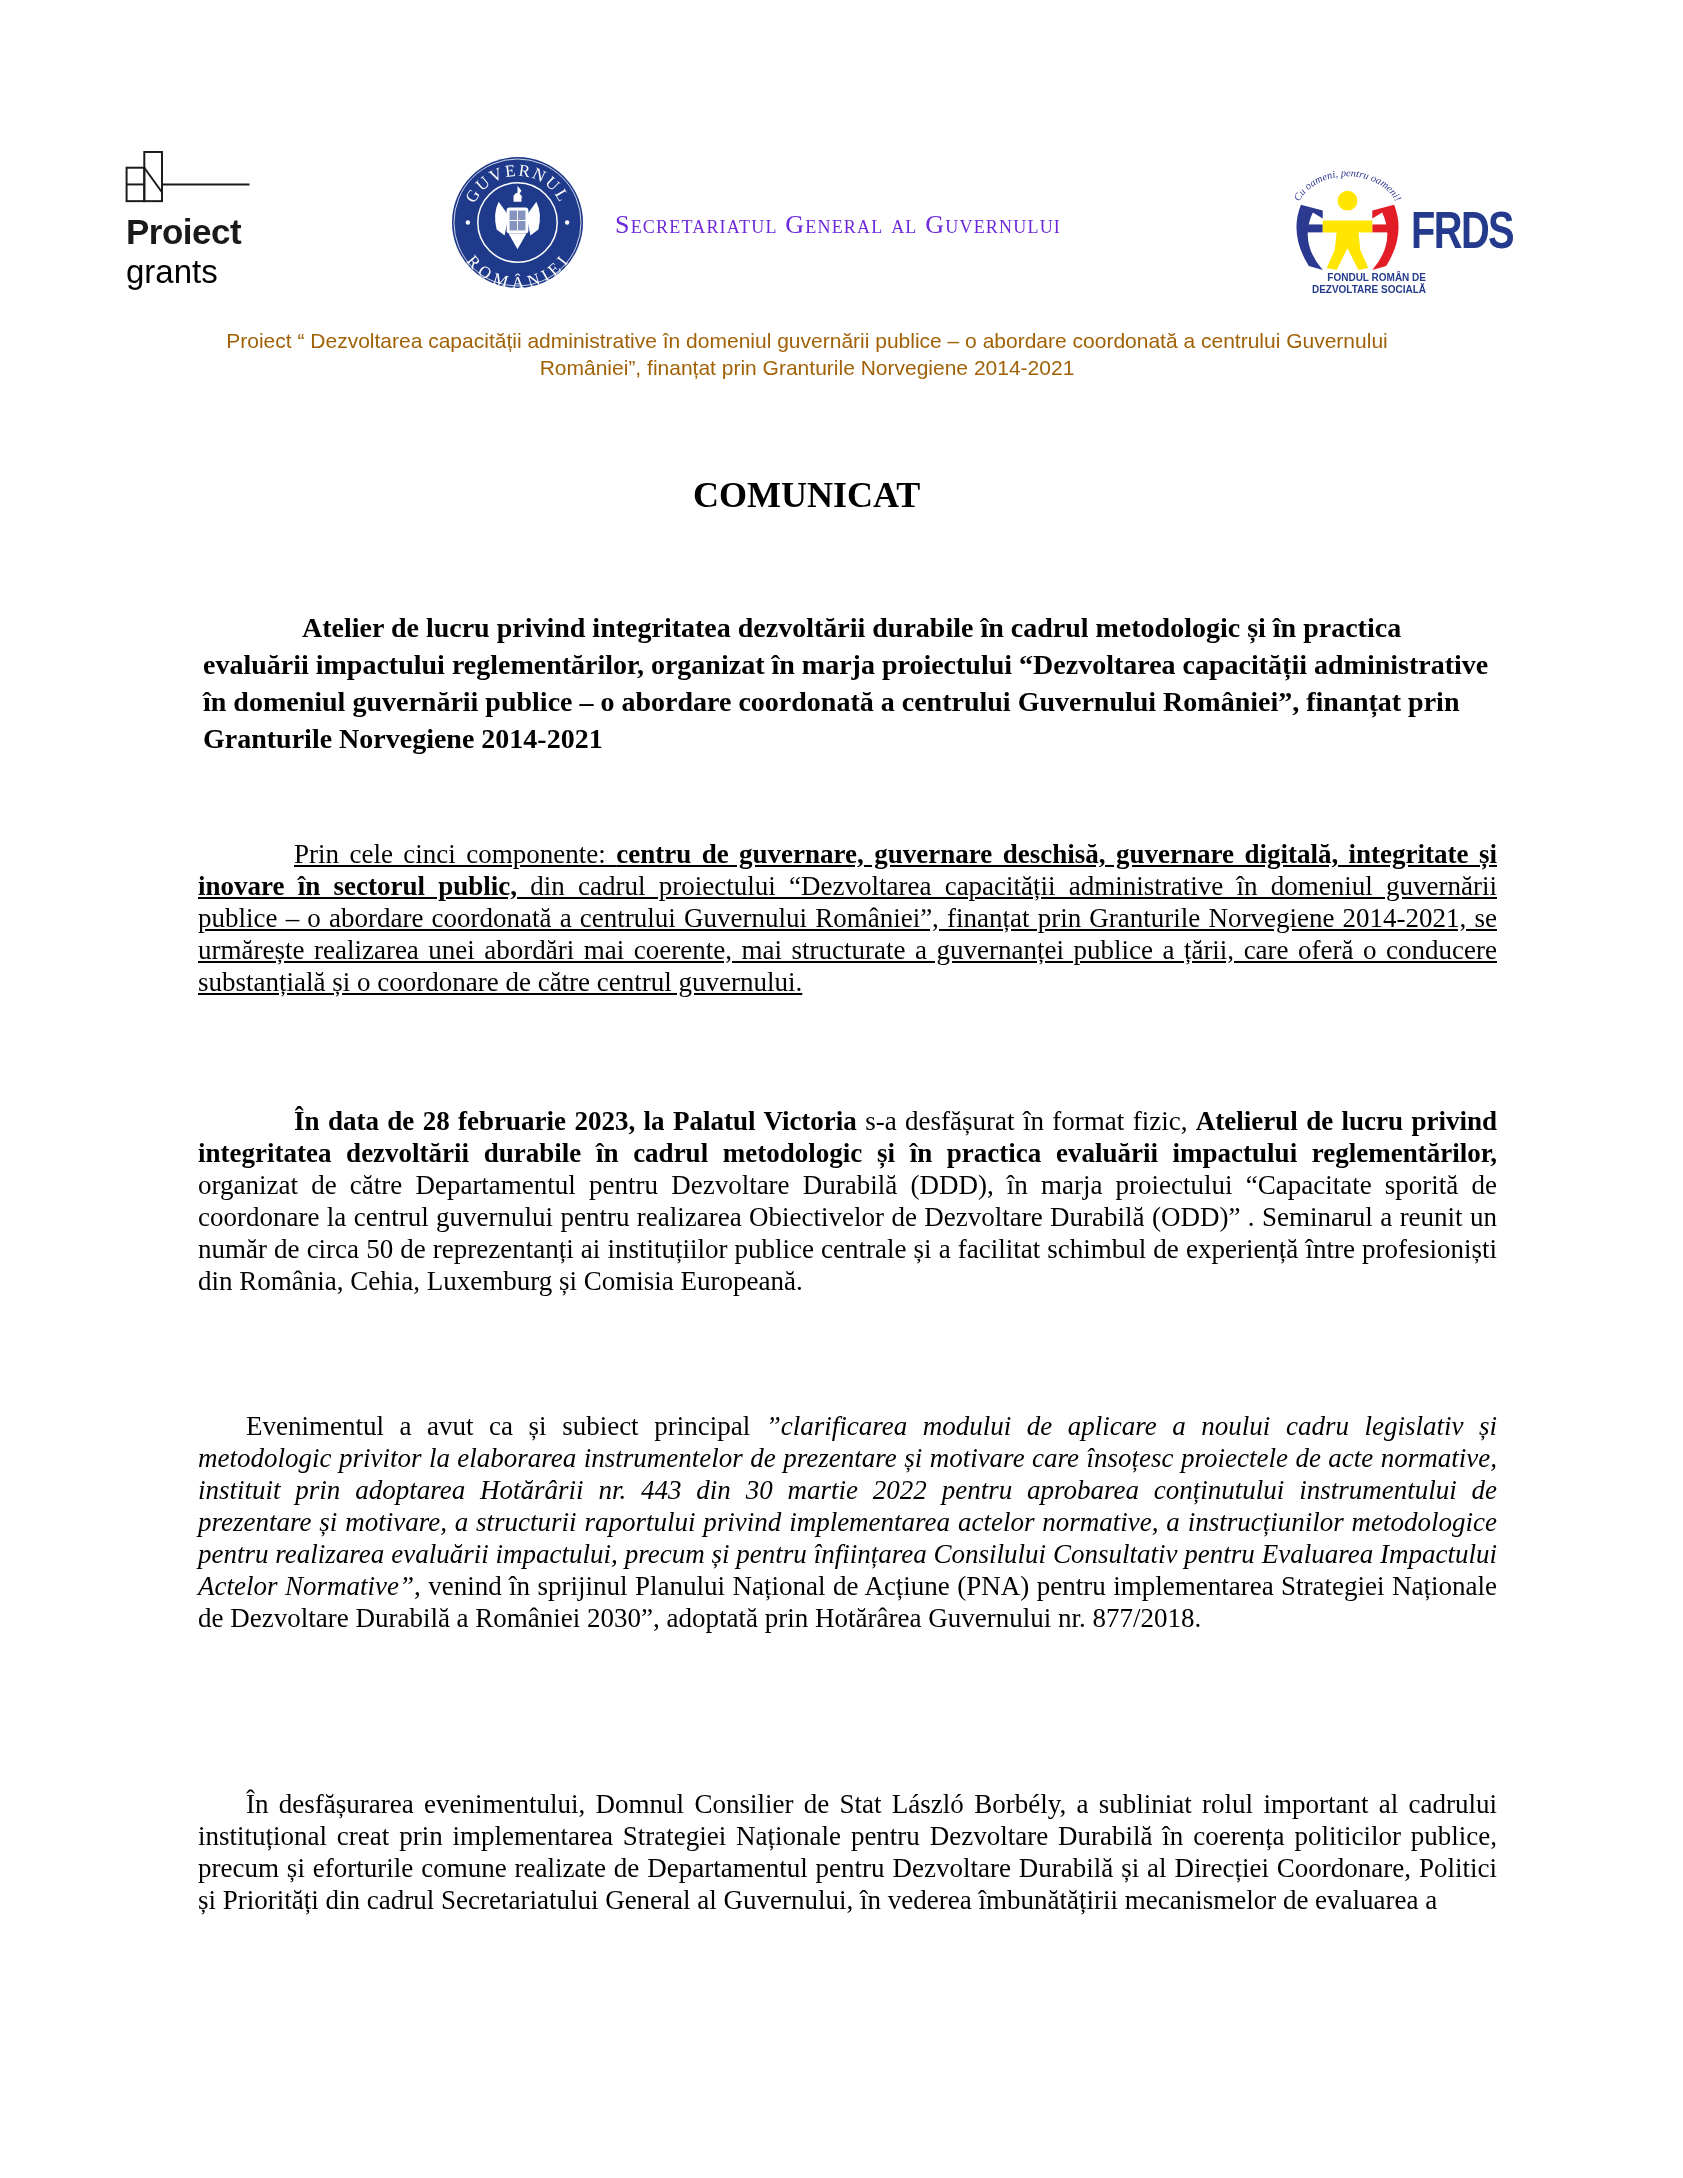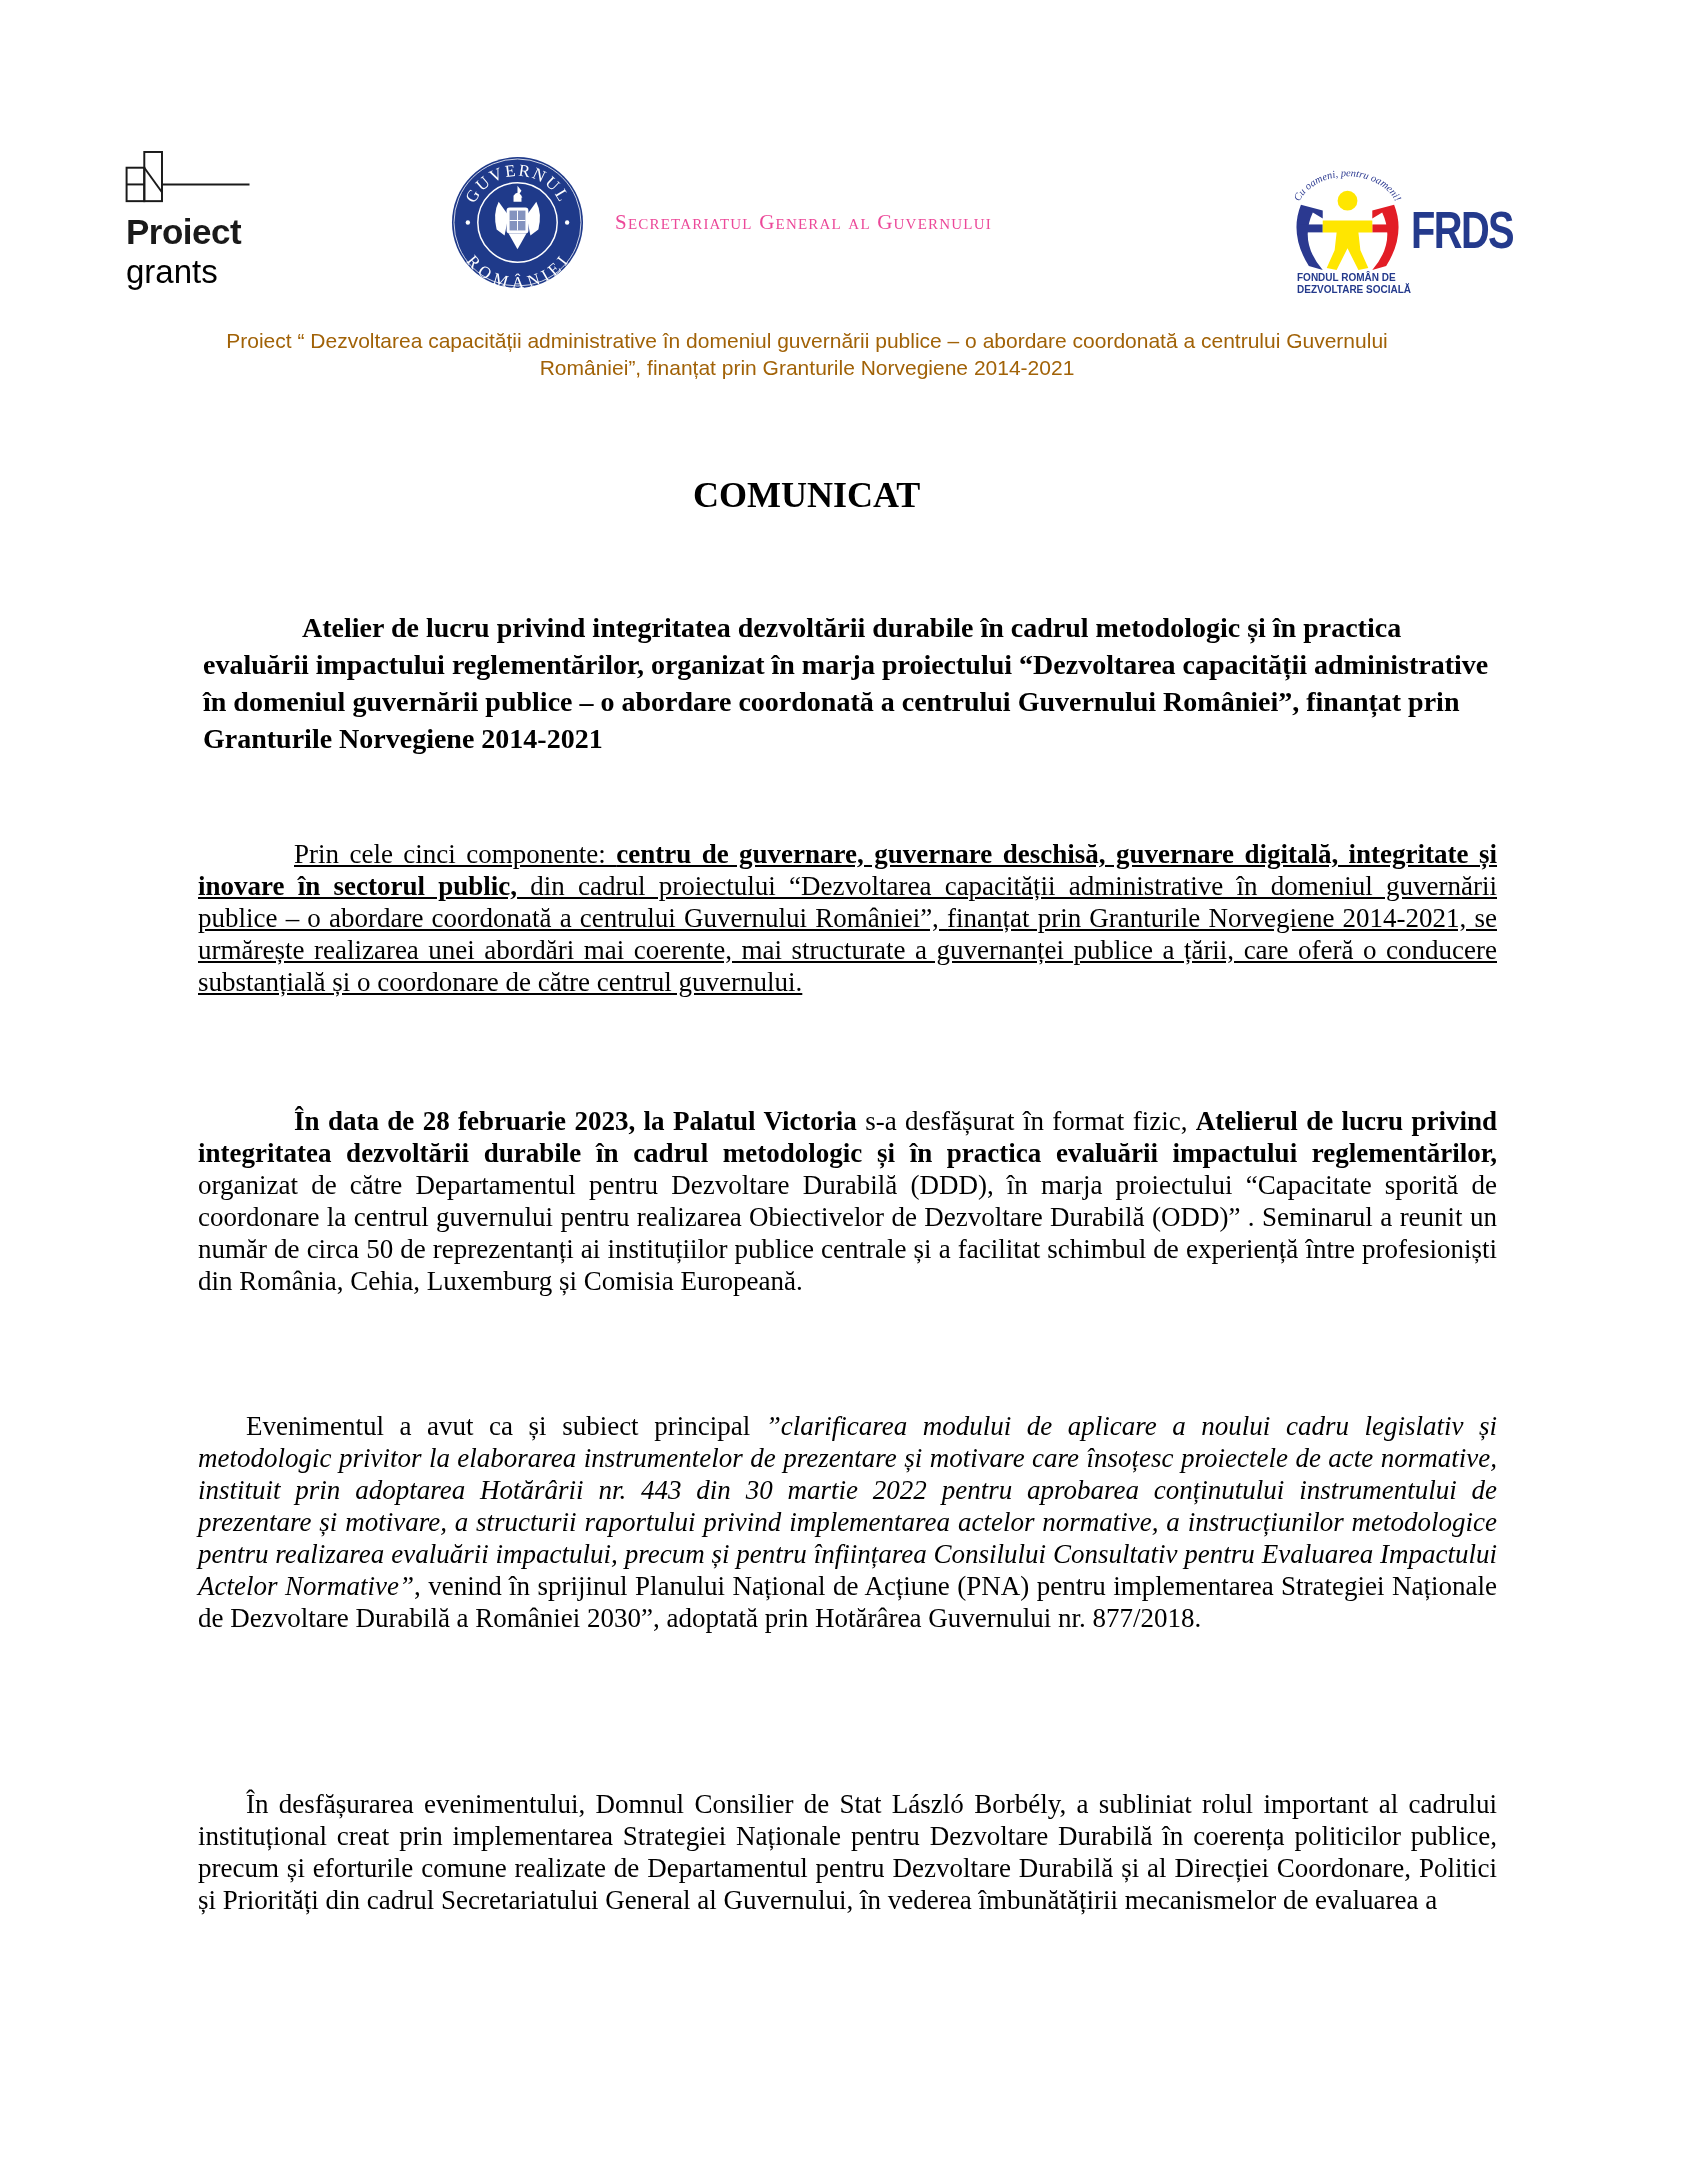--- a/index.html
+++ b/index.html
@@ -5,25 +5,25 @@
   html, body { margin: 0; padding: 0; background: #ffffff; }
   body { width: 1683px; height: 2178px; position: relative; overflow: hidden; color: #000; }
   .abs { position: absolute; }
 
   
   #norway-logo { left: 124px; top: 151px; width: 134px; height: 147px; }
   #norway-logo .word1 { position: absolute; left: 2px; top: 61px; font-family: "Liberation Sans", sans-serif; font-weight: bold; font-size: 35px; letter-spacing: -0.5px; color: #1a1a1a; }
   #norway-logo .word2 { position: absolute; left: 2px; top: 102px; font-family: "Liberation Sans", sans-serif; font-size: 33px; color: #000000; }
 
   #gov-seal { left: 451px; top: 156px; width: 133px; height: 133px; }
-  #sgg-text { left: 615px; top: 210px; font-family: "Liberation Serif", serif; font-size: 21px; color: #ec4899; letter-spacing: 1.2px; white-space: nowrap; font-variant: small-caps; }
+  #sgg-text { left: 615px; top: 210px; font-family: "Liberation Serif", serif; font-size: 26px; color: #6d28d9; letter-spacing: 1.2px; white-space: nowrap; font-variant: small-caps; }
 
   #frds-logo { left: 1287px; top: 163px; width: 223px; height: 144px; }
   #frds-logo .frds-word { position: absolute; left: 124px; top: 38px; font-family: "Liberation Sans", sans-serif; font-weight: bold; font-size: 51px; color: #243a8c; letter-spacing: -2px; transform: scaleX(0.78); transform-origin: left top; }
-  #frds-logo .frds-sub { position: absolute; left: 10px; top: 109px; width: 129px; text-align: left; font-family: "Liberation Sans", sans-serif; font-weight: bold; font-size: 10px; line-height: 12px; color: #243a8c; }
+  #frds-logo .frds-sub { position: absolute; left: 10px; top: 109px; width: 129px; text-align: right; font-family: "Liberation Sans", sans-serif; font-weight: bold; font-size: 10px; line-height: 12px; color: #243a8c; }
 
   
   #project-header { left: 109px; top: 327px; width: 1396px; text-align: center; font-family: "Liberation Sans", sans-serif; font-size: 21px; line-height: 27px; color: #a16207; }
 
   
   #doc-title { left: 693px; top: 474px; width: 396px; text-align: left; font-family: "Liberation Serif", serif; font-weight: bold; font-size: 36px; }
 
   
   #subtitle { left: 203px; top: 609px; width: 1292px; font-family: "Liberation Serif", serif; font-weight: bold; font-size: 28px; line-height: 37px; text-indent: 99px; }
 

